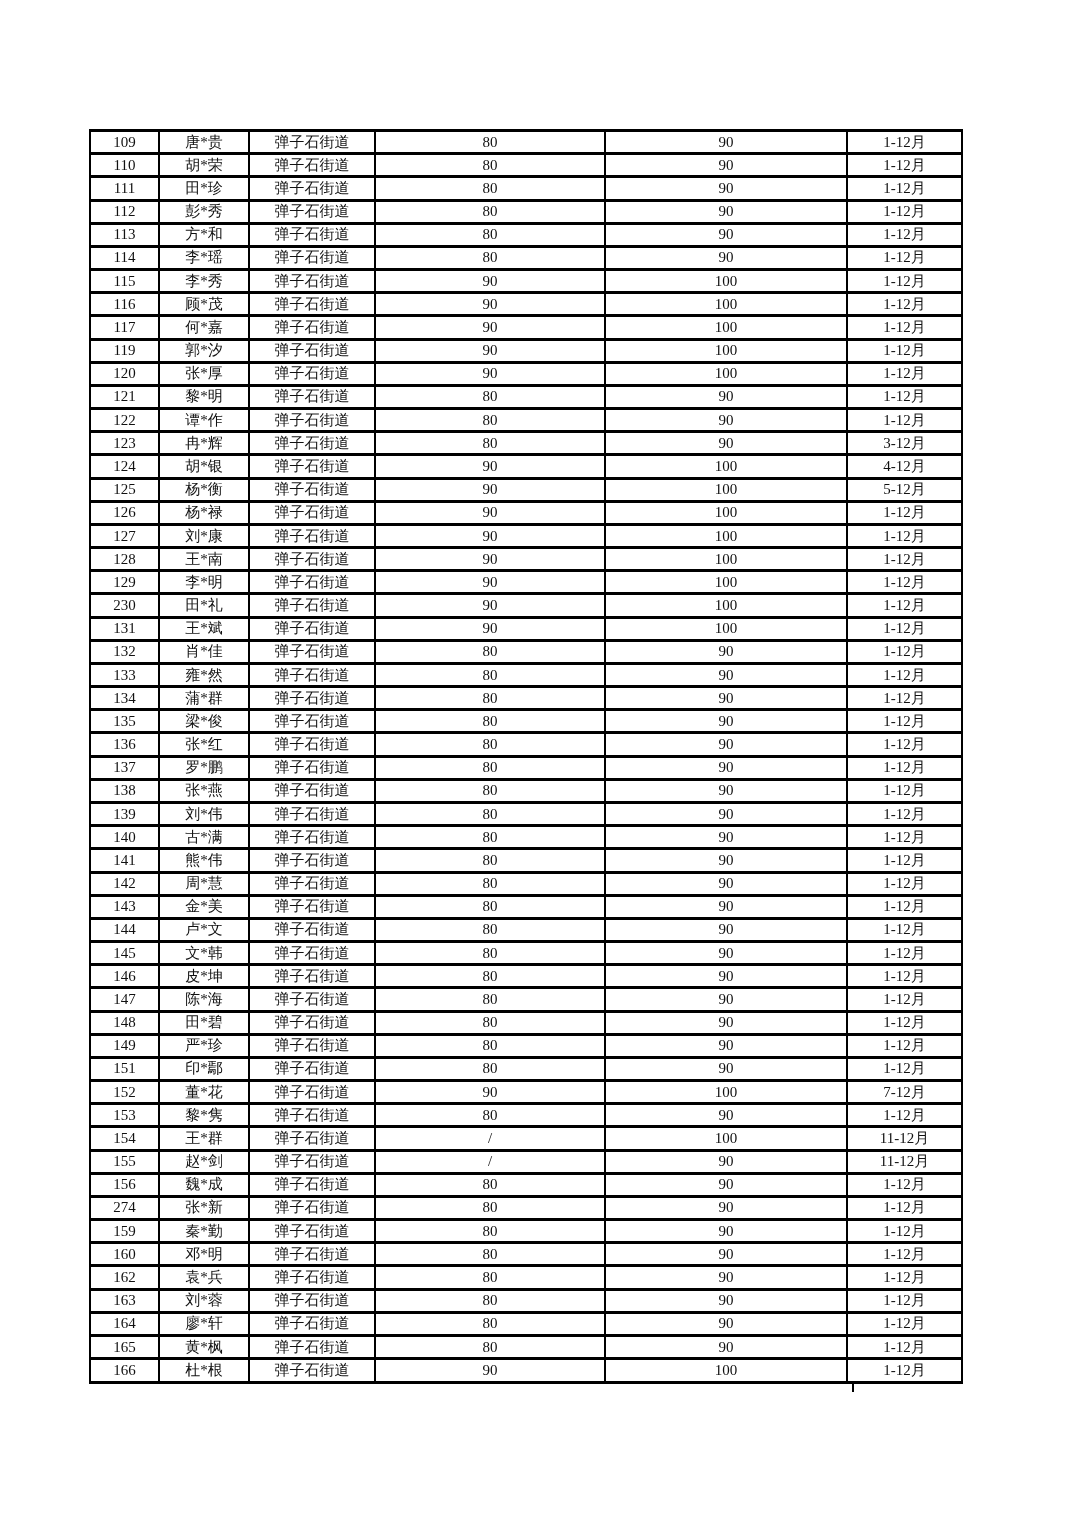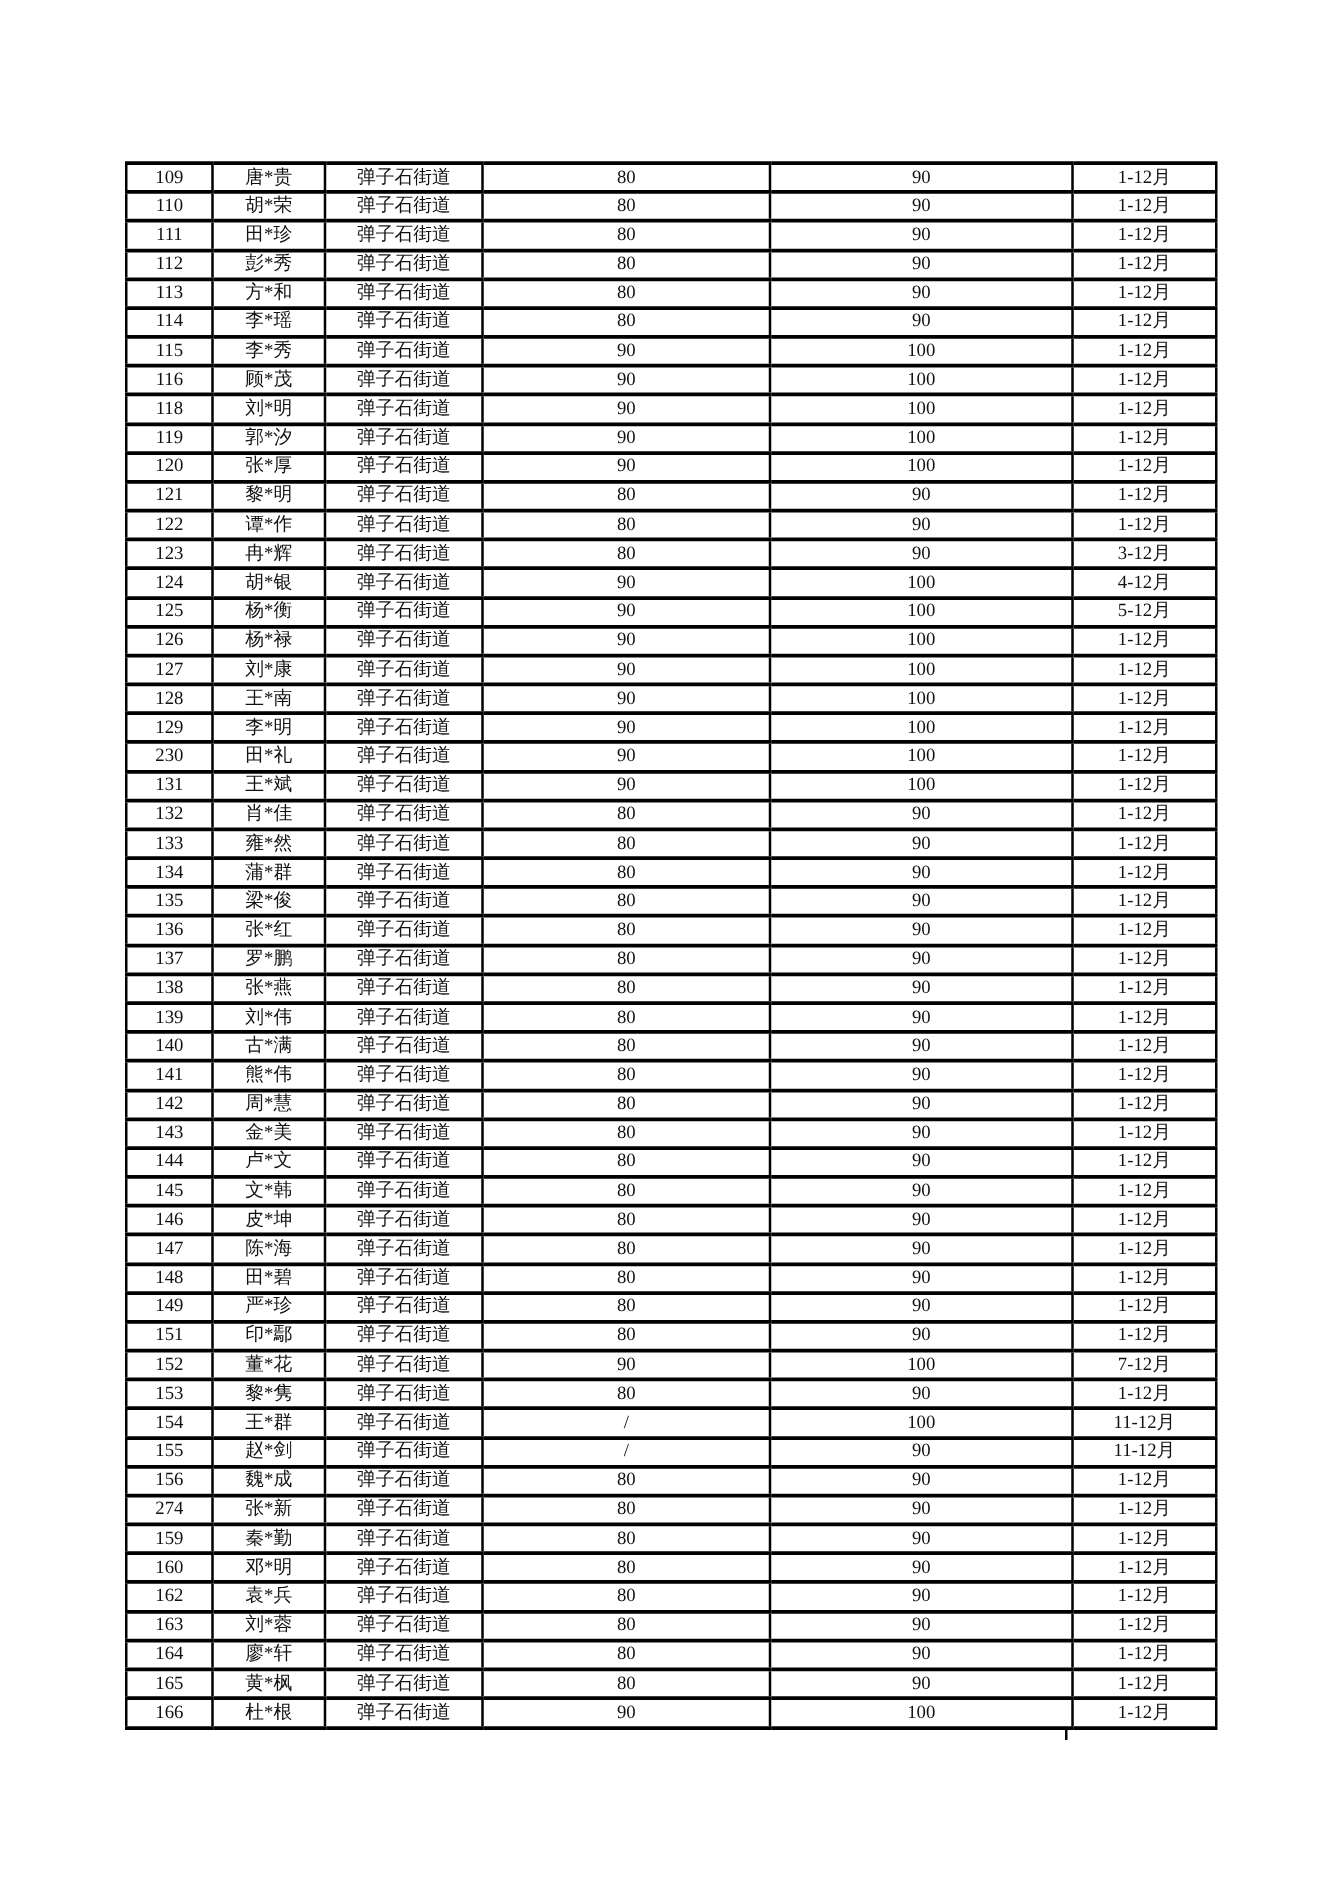--- a/index.html
+++ b/index.html
@@ -11,21 +11,21 @@
     position: relative;
     width: 1074px;
     height: 1520px;
     background: #ffffff;
     overflow: hidden;
     font-family: "Liberation Serif", "DejaVu Serif", serif;
     color: #111111;
   }
   table.roster {
     position: absolute;
-    left: 100px;
+    left: 89px;
     top: 129px;
     width: 872px;
     height: 1255px;
     border-collapse: collapse;
     table-layout: fixed;
   }
   table.roster td {
     border: 2px solid #000000;
     border-top-width: 3px;
     border-bottom-width: 3px;
@@ -124,22 +124,22 @@
         </tr>
         <tr>
           <td>116</td>
           <td>顾*茂</td>
           <td>弹子石街道</td>
           <td>90</td>
           <td>100</td>
           <td>1-12月</td>
         </tr>
         <tr>
-          <td>118</td>
-          <td>刘*明</td>
+          <td>117</td>
+          <td>何*嘉</td>
           <td>弹子石街道</td>
           <td>90</td>
           <td>100</td>
           <td>1-12月</td>
         </tr>
         <tr>
           <td>119</td>
           <td>郭*汐</td>
           <td>弹子石街道</td>
           <td>90</td>

